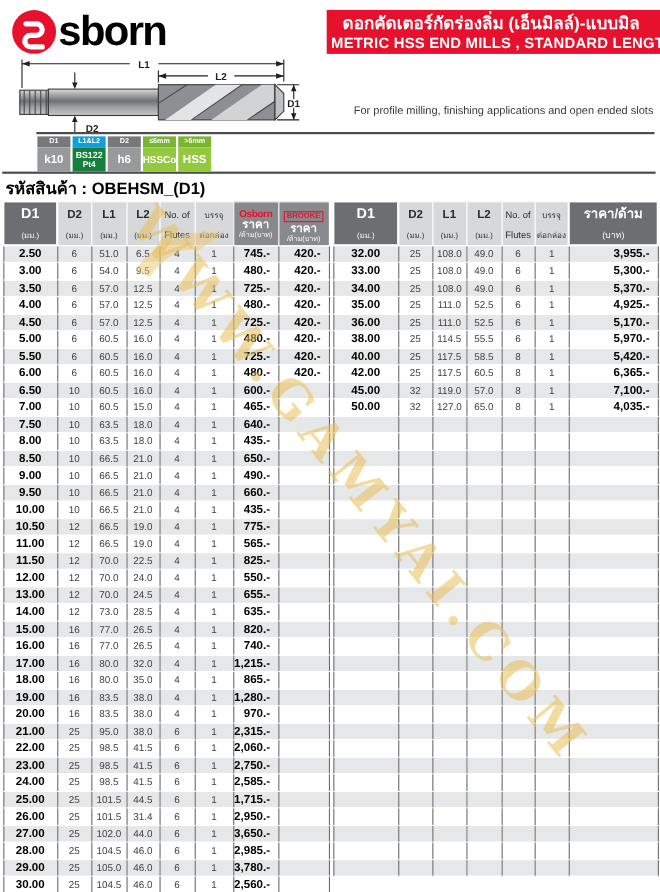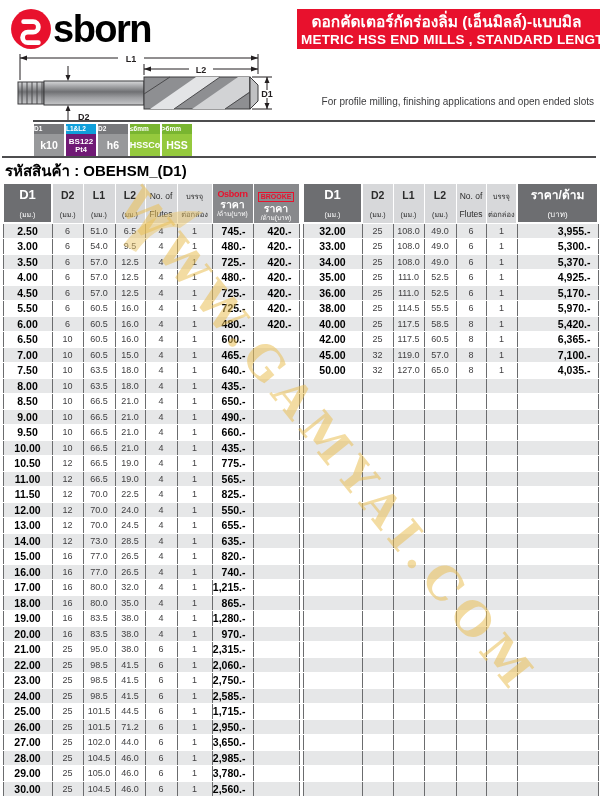--- a/index.html
+++ b/index.html
@@ -18,25 +18,25 @@
   }
   .banner-th { font-size:15.5px; font-weight:bold; line-height:19px; white-space:nowrap;text-align:center; }
   .banner-en { font-size:13.5px; font-weight:bold; line-height:17px; letter-spacing:0.2px; white-space:nowrap; }
   
   .hero-svg { position:absolute; left:6px; top:52px; }
   .hero-note { position:absolute; right:6px; top:96px; font-size:10px; color:#3a3a3c; }
   .rule1 { position:absolute; left:33px; top:120px; width:562px; height:2px; background:#4d4d4f; }
   .rule2 { position:absolute; left:2px; top:156px; width:594px; height:2px; background:#4d4d4f; }
   
   .badges { position:absolute; left:34px; top:124px; display:flex; gap:2px; }
-  .badge { width:30px; text-align:left; color:#fff; }
+  .badge { width:30px; text-align:center; color:#fff; }
   .badge-top { height:10px; font-size:6.5px; font-weight:bold; line-height:10px; overflow:hidden; }
   .badge-body { height:22px; display:flex; flex-direction:column; align-items:center; justify-content:center; font-weight:bold; }
   .badge.gray  .badge-top { background:#77787b; } .badge.gray  .badge-body { background:#98999b; }
-  .badge.blue  .badge-top { background:#0f9fda; } .badge.blue  .badge-body { background:#701a75; }
+  .badge.blue  .badge-top { background:#0f9fda; } .badge.blue  .badge-body { background:#15803d; }
   .badge.green .badge-top { background:#79b530; } .badge.green .badge-body { background:#95c93d; }
   .badge-line1 { font-size:10.5px; line-height:11px; }
   .badge.small1 .badge-line1 { font-size:8px; line-height:9px; }
   .badge-line2 { font-size:7.5px; line-height:8px; }
   .badge-line2:empty { display:none; }
   
   .product-code { position:absolute; left:5px; top:159px; font-size:15px; font-weight:bold; }
   
   .data-table { position:absolute; top:182px; border-collapse:collapse; table-layout:fixed; }
   .tbl-left  { left:2px;   width:296px; }
@@ -272,20 +272,30 @@
           <td>4.50</td>
           <td>6</td>
           <td>57.0</td>
           <td>12.5</td>
           <td>4</td>
           <td>1</td>
           <td>725.-</td>
           <td>420.-</td>
         </tr>
         <tr>
+          <td>5.00</td>
+          <td>6</td>
+          <td>60.5</td>
+          <td>16.0</td>
+          <td>4</td>
+          <td>1</td>
+          <td>480.-</td>
+          <td>420.-</td>
+        </tr>
+        <tr>
           <td>5.50</td>
           <td>6</td>
           <td>60.5</td>
           <td>16.0</td>
           <td>4</td>
           <td>1</td>
           <td>725.-</td>
           <td>420.-</td>
         </tr>
         <tr>
@@ -545,21 +555,21 @@
           <td>44.5</td>
           <td>6</td>
           <td>1</td>
           <td>1,715.-</td>
           <td></td>
         </tr>
         <tr>
           <td>26.00</td>
           <td>25</td>
           <td>101.5</td>
-          <td>71.2</td>
+          <td>31.4</td>
           <td>6</td>
           <td>1</td>
           <td>2,950.-</td>
           <td></td>
         </tr>
         <tr>
           <td>27.00</td>
           <td>25</td>
           <td>102.0</td>
           <td>44.0</td>

